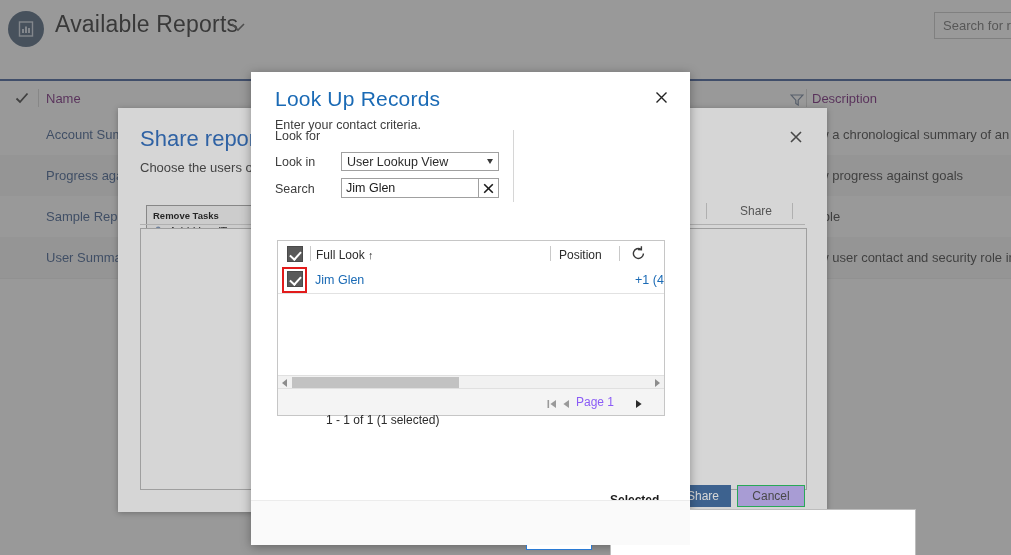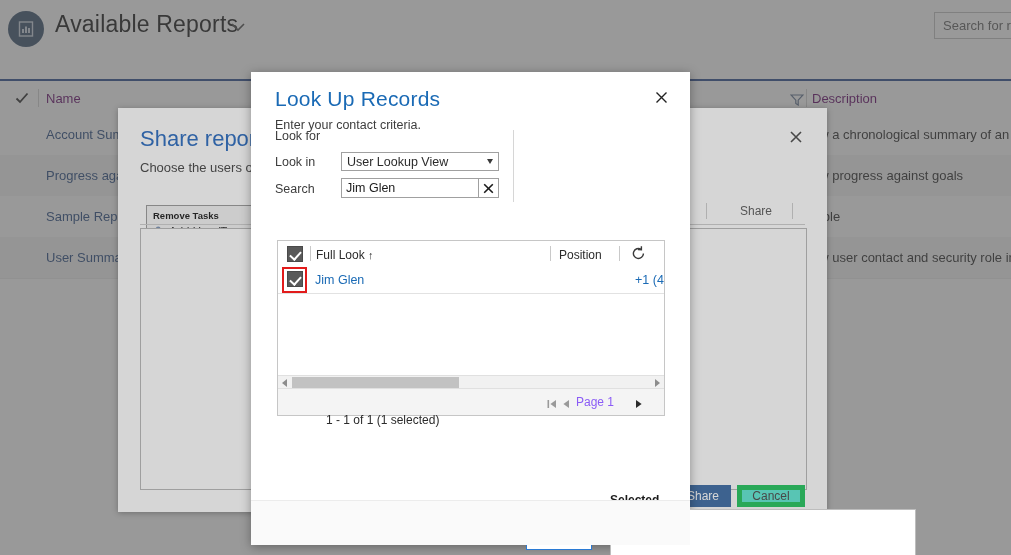--- a/index.html
+++ b/index.html
@@ -50,21 +50,21 @@
   .sd-colhead .div{position:absolute;top:1px;width:1px;height:16px;background:#cfcfcf;}
   .sd-listbox{position:absolute;left:22px;top:120px;width:665px;height:260px;border:1px solid #b9b9b9;background:#fff;}
   .ct-panel{position:absolute;left:28px;top:97px;width:126px;height:115px;border:1px solid #9a9a9a;background:#f3f3f3;}
   .ct-title{position:absolute;left:6px;top:4px;font-size:9.5px;font-weight:bold;color:#1b1b1b;}
   .ct-item{position:absolute;left:6px;font-size:11.5px;color:#2d2d2d;line-height:13px;}
   .ct-item .ic{position:absolute;left:0;top:0;width:13px;height:13px;}
   .ct-item .tx{display:block;margin-left:16px;width:108px;}
   .sd-btn{position:absolute;height:22px;font-size:12px;display:flex;align-items:center;justify-content:center;
     box-sizing:border-box;}
   .sd-btn.primary{background:#3b6ba5;color:#ffffff;border:1px solid #3b6ba5;}
-  .sd-btn.ghost{background:#5eead4;color:#4a4a4a;border:5px solid #22c55e;}
+  .sd-btn.ghost{background:#c4b5fd;color:#4a4a4a;border:1px solid #22c55e;}
 
   
   #lookup{position:absolute;left:251px;top:72px;width:439px;height:473px;background:#ffffff;
     box-shadow:0 2px 10px rgba(0,0,0,.35);}
   .lu-title{position:absolute;left:24px;top:15px;font-size:21px;color:#1a6ab5;letter-spacing:.2px;}
   .lu-sub{position:absolute;left:24px;top:46px;font-size:12.5px;color:#3d3d3d;}
   .lu-close{position:absolute;left:400px;top:15px;width:20px;height:20px;display:flex;align-items:center;justify-content:center;
     font-size:16px;color:#2b2b2b;cursor:pointer;}
 
   .lu-field-label{position:absolute;left:24px;font-size:12.5px;color:#3d3d3d;}

